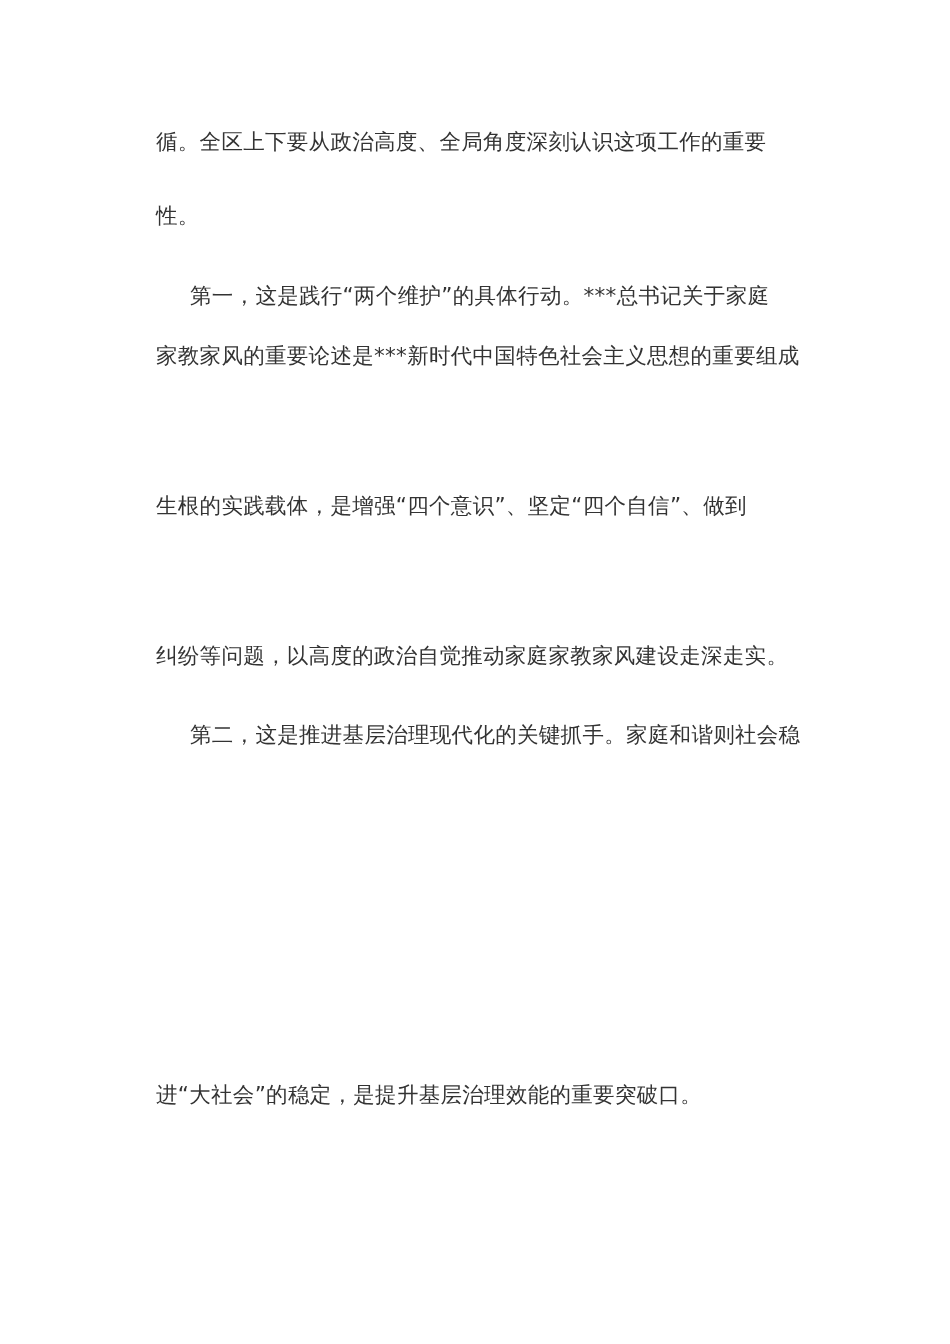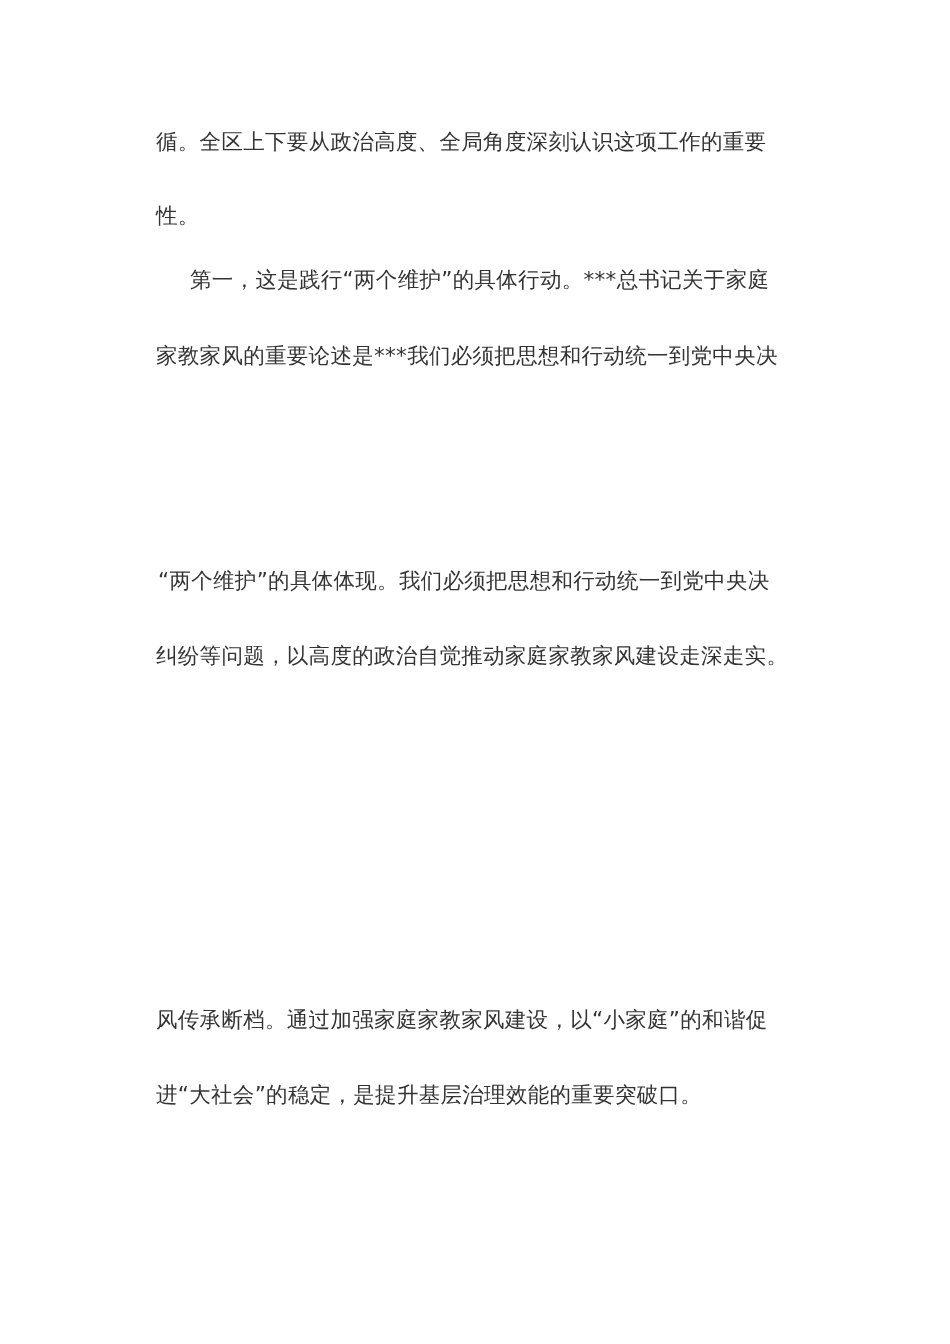--- a/index.html
+++ b/index.html
@@ -27,30 +27,31 @@
       left: 144px;
       width: 664px;
       font-size: 21.5px;
       line-height: 30px;
       white-space: nowrap;
       letter-spacing: 0.3px;
     }
     .line.indent {
       left: 178px;
       width: 630px;
+      margin-top: 16px;
     }
     .line.quote-start {
       left: 146px;
     }
   </style>
 </head>
 <body>
 
 <div class="page">
   <div class="line" style="top:127px">循。全区上下要从政治高度、全局角度深刻认识这项工作的重要</div>
   <div class="line" style="top:201px">性。</div>
   <div class="line indent" style="top:265px">第一，这是践行“两个维护”的具体行动。***总书记关于家庭</div>
-  <div class="line" style="top:341px">家教家风的重要论述是***我们必须把思想和行动统一到党中央决</div>
-  <div class="line quote-start" style="top:566px">“两个维护”的具体体现。我们必须把思想和行动统一到党中央决</div>
+  <div class="line" style="top:341px">家教家风的重要论述是***新时代中国特色社会主义思想的重要组成</div>
+  <div class="line" style="top:491px">生根的实践载体，是增强“四个意识”、坚定“四个自信”、做到</div>
   <div class="line" style="top:641px">纠纷等问题，以高度的政治自觉推动家庭家教家风建设走深走实。</div>
-  <div class="line" style="top:1005px">风传承断档。通过加强家庭家教家风建设，以“小家庭”的和谐促</div>
+  <div class="line indent" style="top:704px">第二，这是推进基层治理现代化的关键抓手。家庭和谐则社会稳</div>
   <div class="line" style="top:1080px">进“大社会”的稳定，是提升基层治理效能的重要突破口。</div>
 </div>
 
 </body></html>

